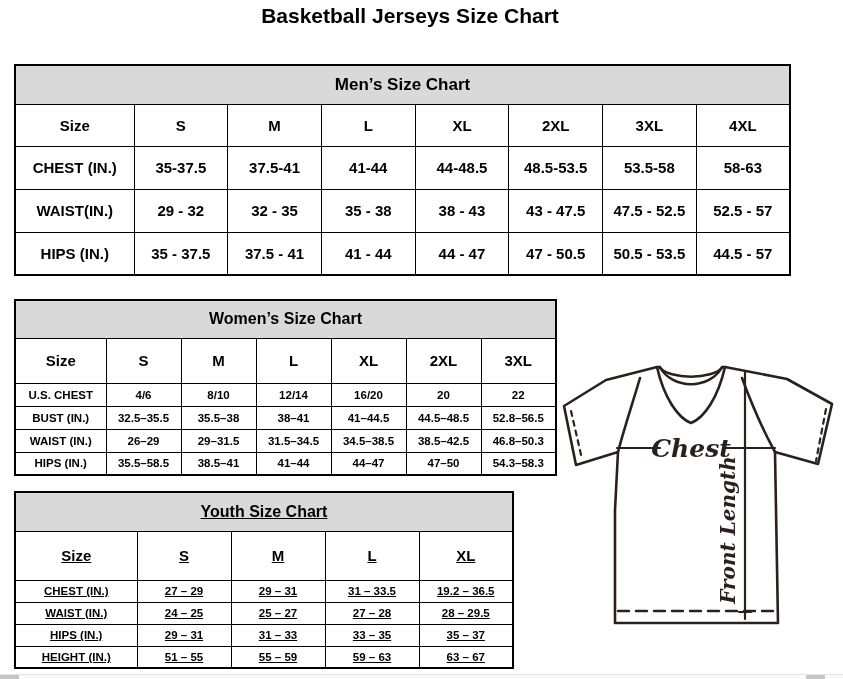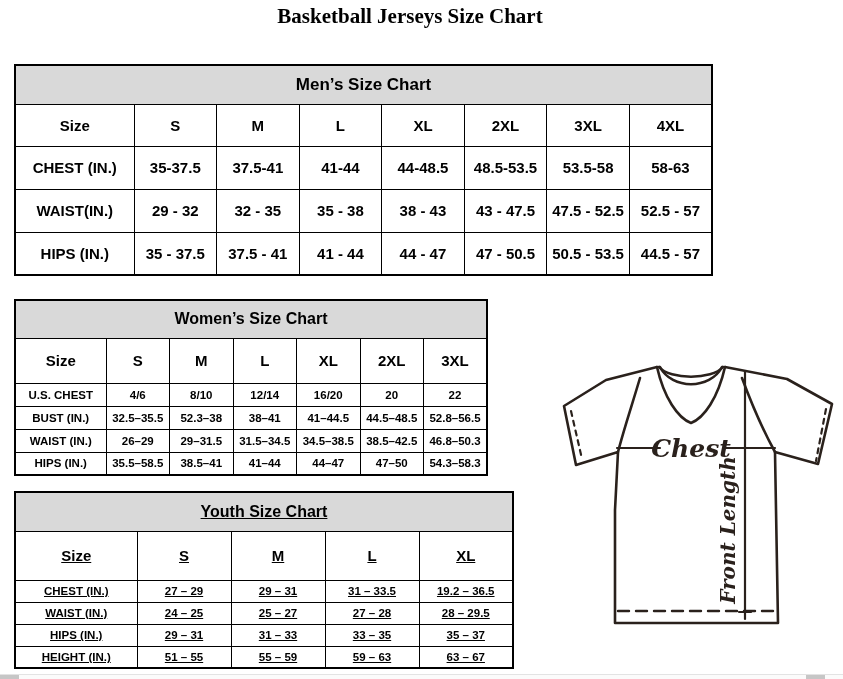--- a/index.html
+++ b/index.html
@@ -2,40 +2,40 @@
 <html><head>
 <meta charset="utf-8">
 <style>
   html,body{margin:0;padding:0;}
   body{
     width:843px;height:679px;position:relative;overflow:hidden;
     background:#ffffff;font-family:"Liberation Sans",sans-serif;color:#000;
   }
   .page-title{
     position:absolute;top:4px;left:0;width:820px;text-align:center;
-    font-size:21px;font-weight:bold;font-family:Liberation Serif, serif;
+    font-size:21px;font-weight:bold;
   }
   table.size-table{
     position:absolute;border-collapse:collapse;table-layout:fixed;
     border:2px solid #000;background:#fff;
   }
   .size-table th,.size-table td{
     border:1px solid #000;text-align:center;vertical-align:middle;
     font-weight:bold;padding:0;
   }
   .size-table th.band{background:#d9d9d9;}
   
-  .mens{left:14px;top:64px;width:699px;font-size:15px;}
+  .mens{left:14px;top:64px;width:777px;font-size:15px;}
   .mens col.first{width:119px;}
   .mens tr{height:43px;}
   .mens tr.band-row{height:39px;}
   .mens tr.head-row{height:42px;}
   .mens th.band{font-size:17px;}
   
-  .womens{left:14px;top:299px;width:474px;}
+  .womens{left:14px;top:299px;width:543px;}
   .womens col.first{width:91px;}
   .womens tr{height:23px;font-size:11.5px;}
   .womens tr.band-row{height:38px;}
   .womens tr.head-row{height:45px;font-size:15px;}
   .womens th.band{font-size:16px;}
   
   .youth{left:14px;top:491px;width:500px;text-decoration:underline;}
   .youth col.first{width:122px;}
   .youth tr{height:22px;font-size:11.5px;}
   .youth tr.band-row{height:39px;}
@@ -145,21 +145,21 @@
         <td>4/6</td>
         <td>8/10</td>
         <td>12/14</td>
         <td>16/20</td>
         <td>20</td>
         <td>22</td>
       </tr>
       <tr>
         <th>BUST (IN.)</th>
         <td>32.5–35.5</td>
-        <td>52.3–38</td>
+        <td>35.5–38</td>
         <td>38–41</td>
         <td>41–44.5</td>
         <td>44.5–48.5</td>
         <td>52.8–56.5</td>
       </tr>
       <tr>
         <th>WAIST (IN.)</th>
         <td>26–29</td>
         <td>29–31.5</td>
         <td>31.5–34.5</td>

